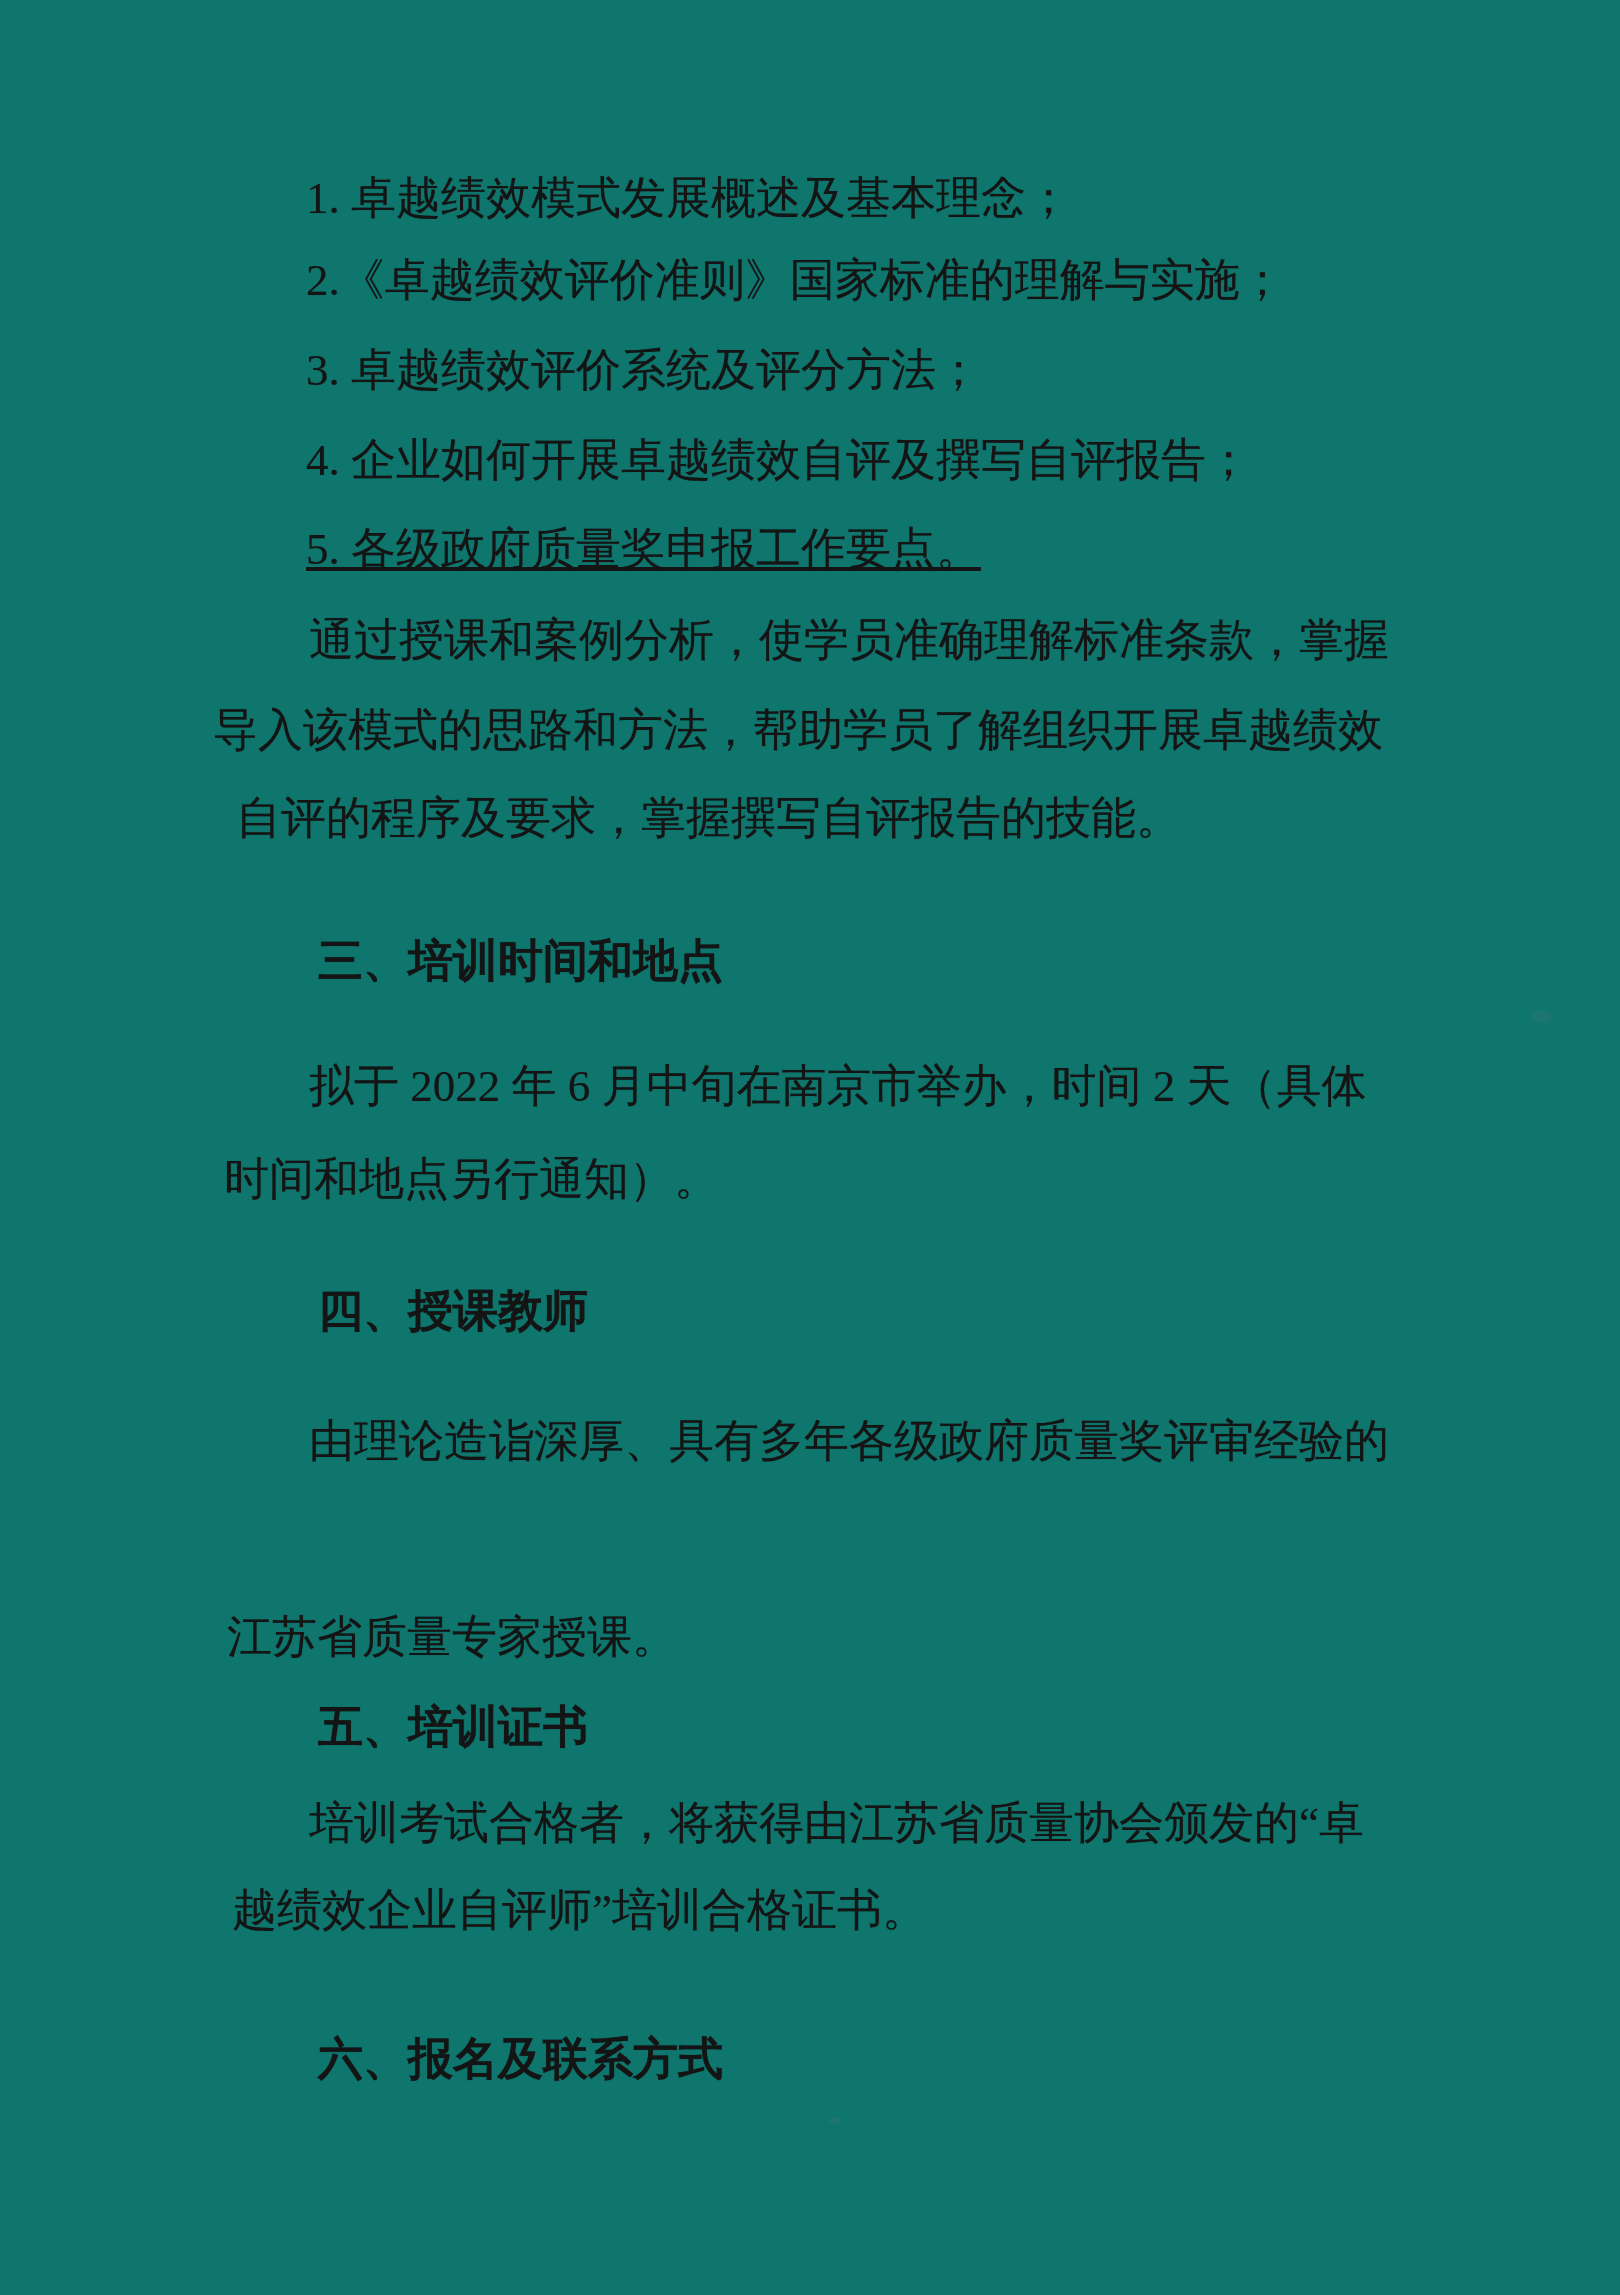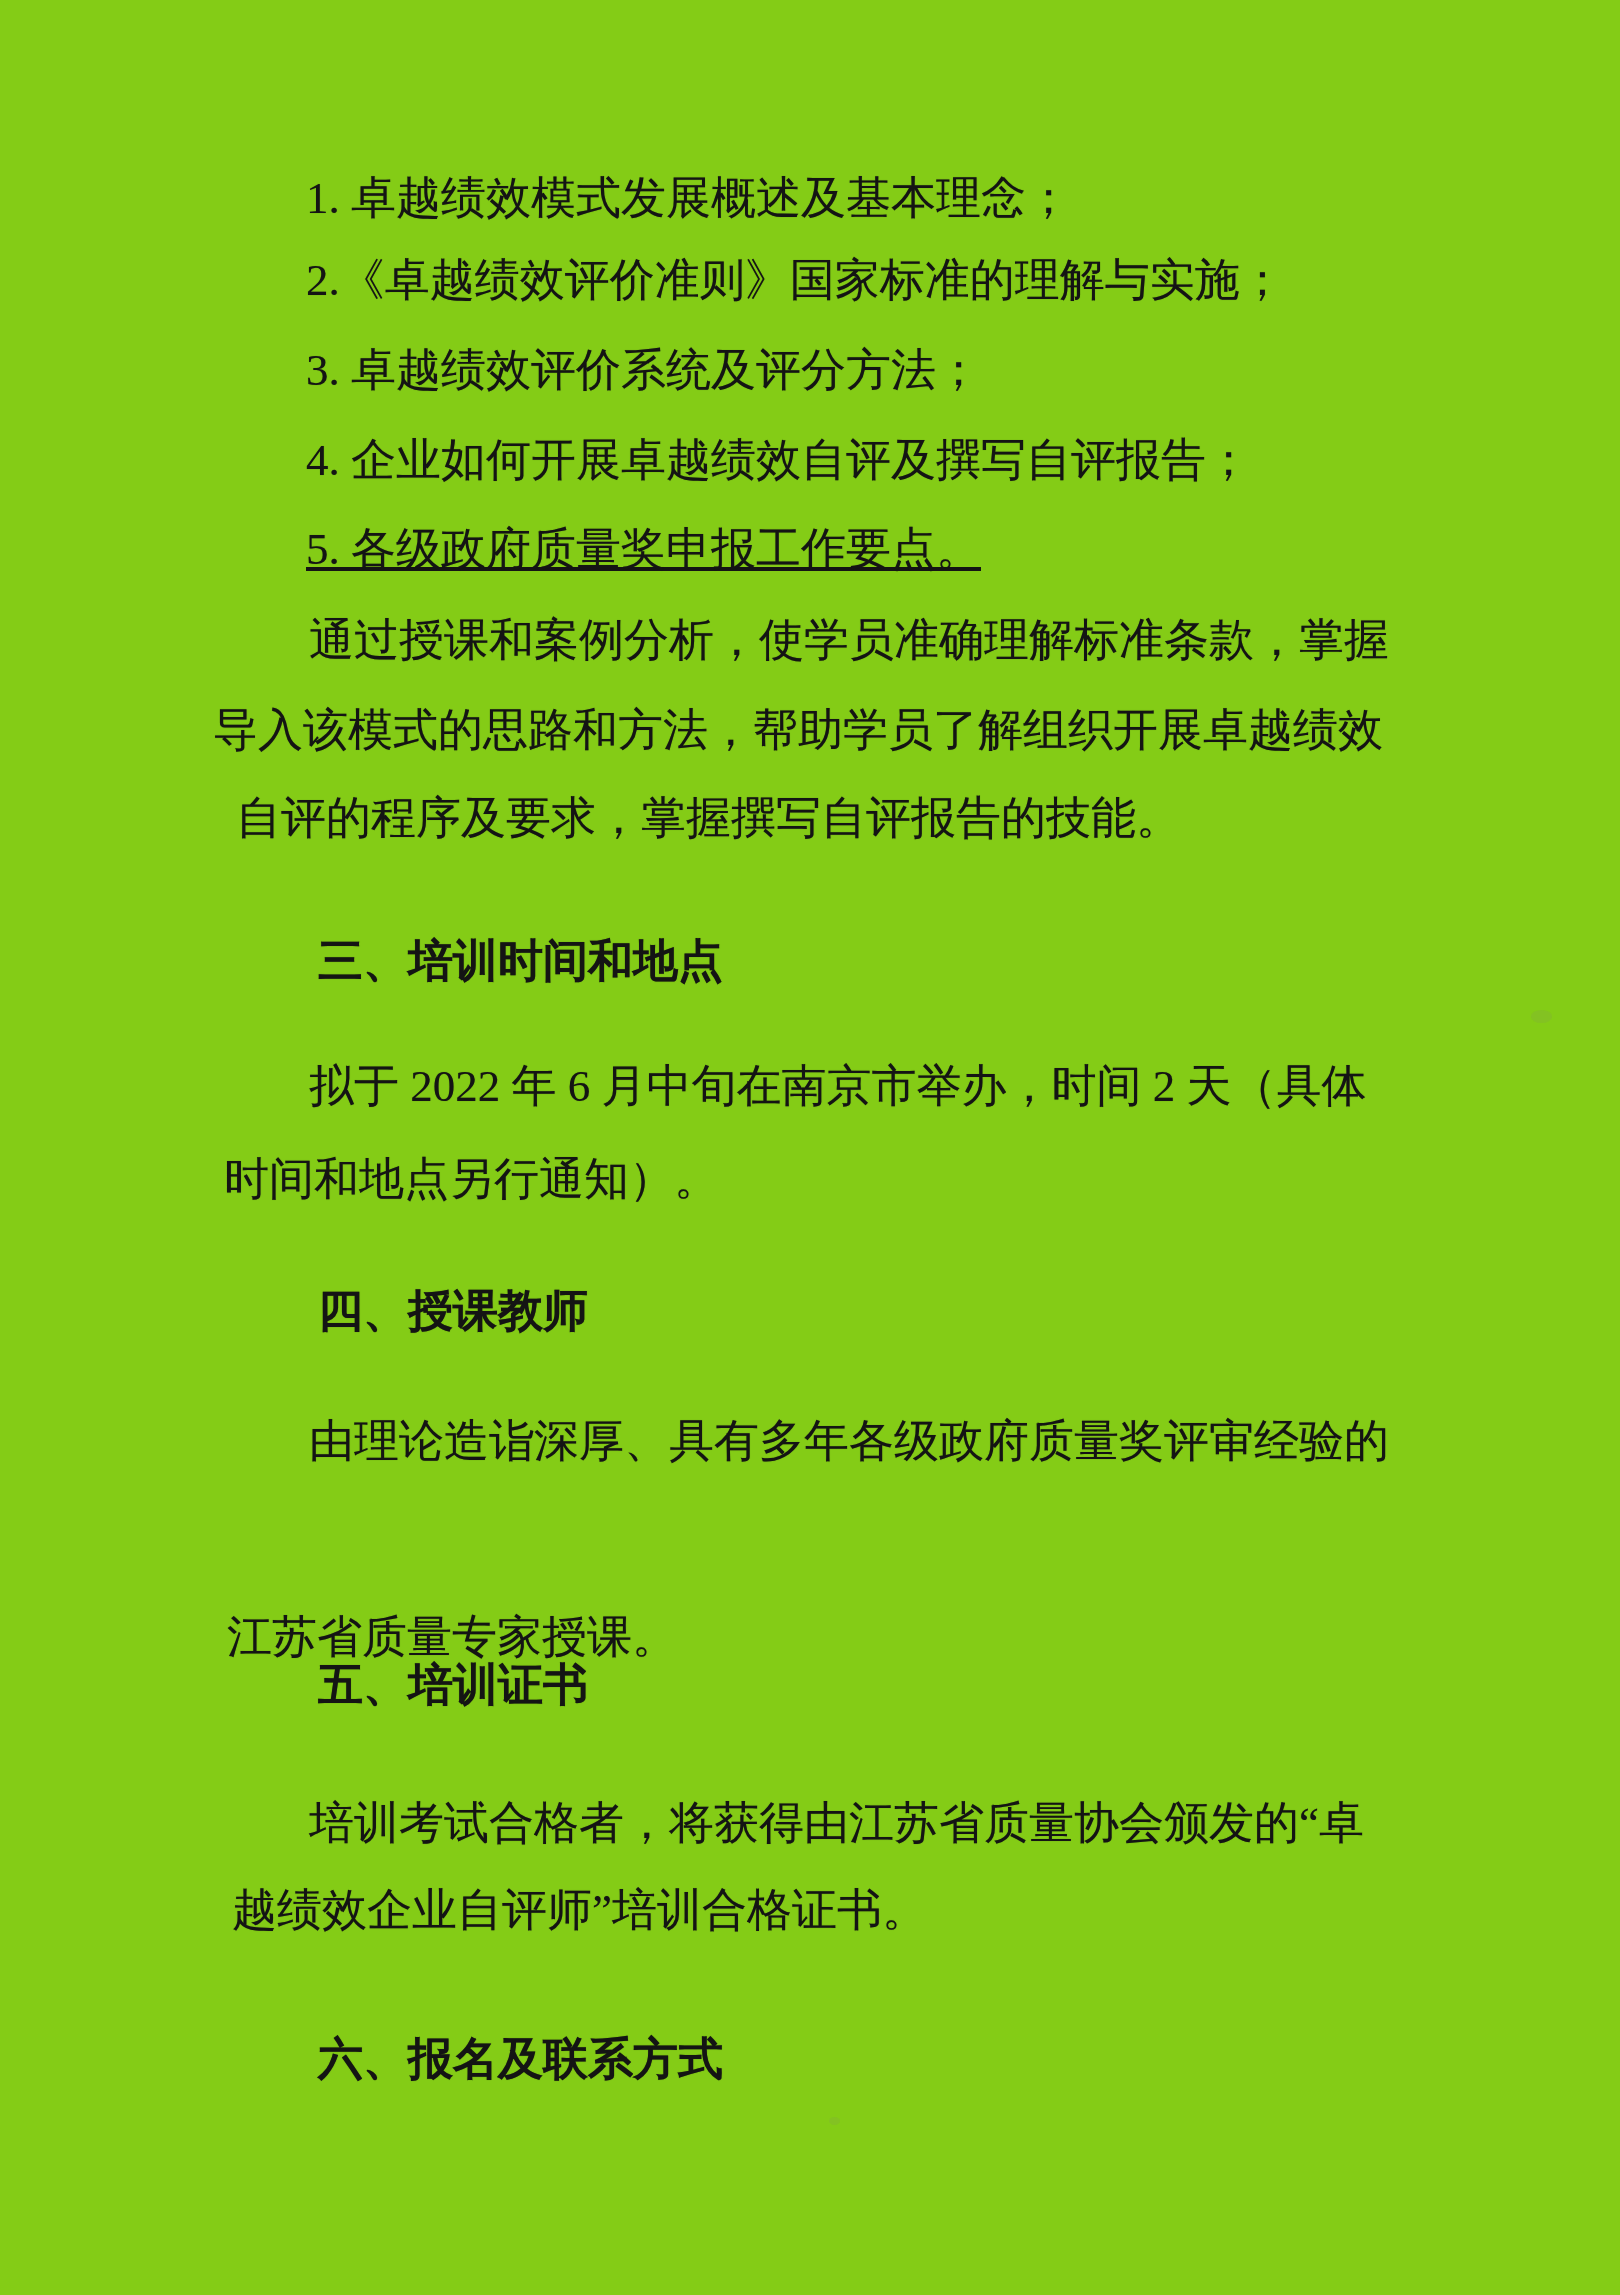--- a/index.html
+++ b/index.html
@@ -5,21 +5,21 @@
 <style>
   html, body {
     margin: 0;
     padding: 0;
     background: #ffffff;
   }
   .page {
     position: relative;
     width: 1620px;
     height: 2295px;
-    background: #84cc16;
+    background: #0f766e;
     overflow: hidden;
     font-family: "Liberation Serif", "DejaVu Serif", serif;
     color: #141414;
   }
   .line {
     position: absolute;
     font-size: 45px;
     line-height: 1.15;
     white-space: pre;
     text-shadow: 0 0 0.8px rgba(20,20,20,0.45);
@@ -53,21 +53,21 @@
   <div class="line" style="top:793px; left:236px;">自评的程序及要求，掌握撰写自评报告的技能。</div>
 
   <div class="line heading" style="top:935px; left:318px;">三、培训时间和地点</div>
   <div class="line" style="top:1061px; left:309px;">拟于 2022 年 6 月中旬在南京市举办，时间 2 天（具体</div>
   <div class="line" style="top:1154px; left:224px;">时间和地点另行通知）。</div>
 
   <div class="line heading" style="top:1285px; left:318px;">四、授课教师</div>
   <div class="line" style="top:1416px; left:309px;">由理论造诣深厚、具有多年各级政府质量奖评审经验的</div>
   <div class="line" style="top:1567px; left:227px;margin-top:45px;">江苏省质量专家授课。</div>
 
-  <div class="line heading" style="top:1659px; left:318px;">五、培训证书</div>
+  <div class="line heading" style="top:1701px; left:318px;">五、培训证书</div>
   <div class="line" style="top:1885px; left:232px;">越绩效企业自评师”培训合格证书。</div>
   <div class="line" style="top:1798px; left:309px;">培训考试合格者，将获得由江苏省质量协会颁发的“卓</div>
 
   <div class="line heading" style="top:2033px; left:318px;">六、报名及联系方式</div>
 
   <div class="speck" style="top:1010px; left:1531px; width:20.7px; height:12.7px;"></div>
   <div class="speck" style="top:2117px; left:829px; width:11px; height:8px;"></div>
 
 </div>
 

